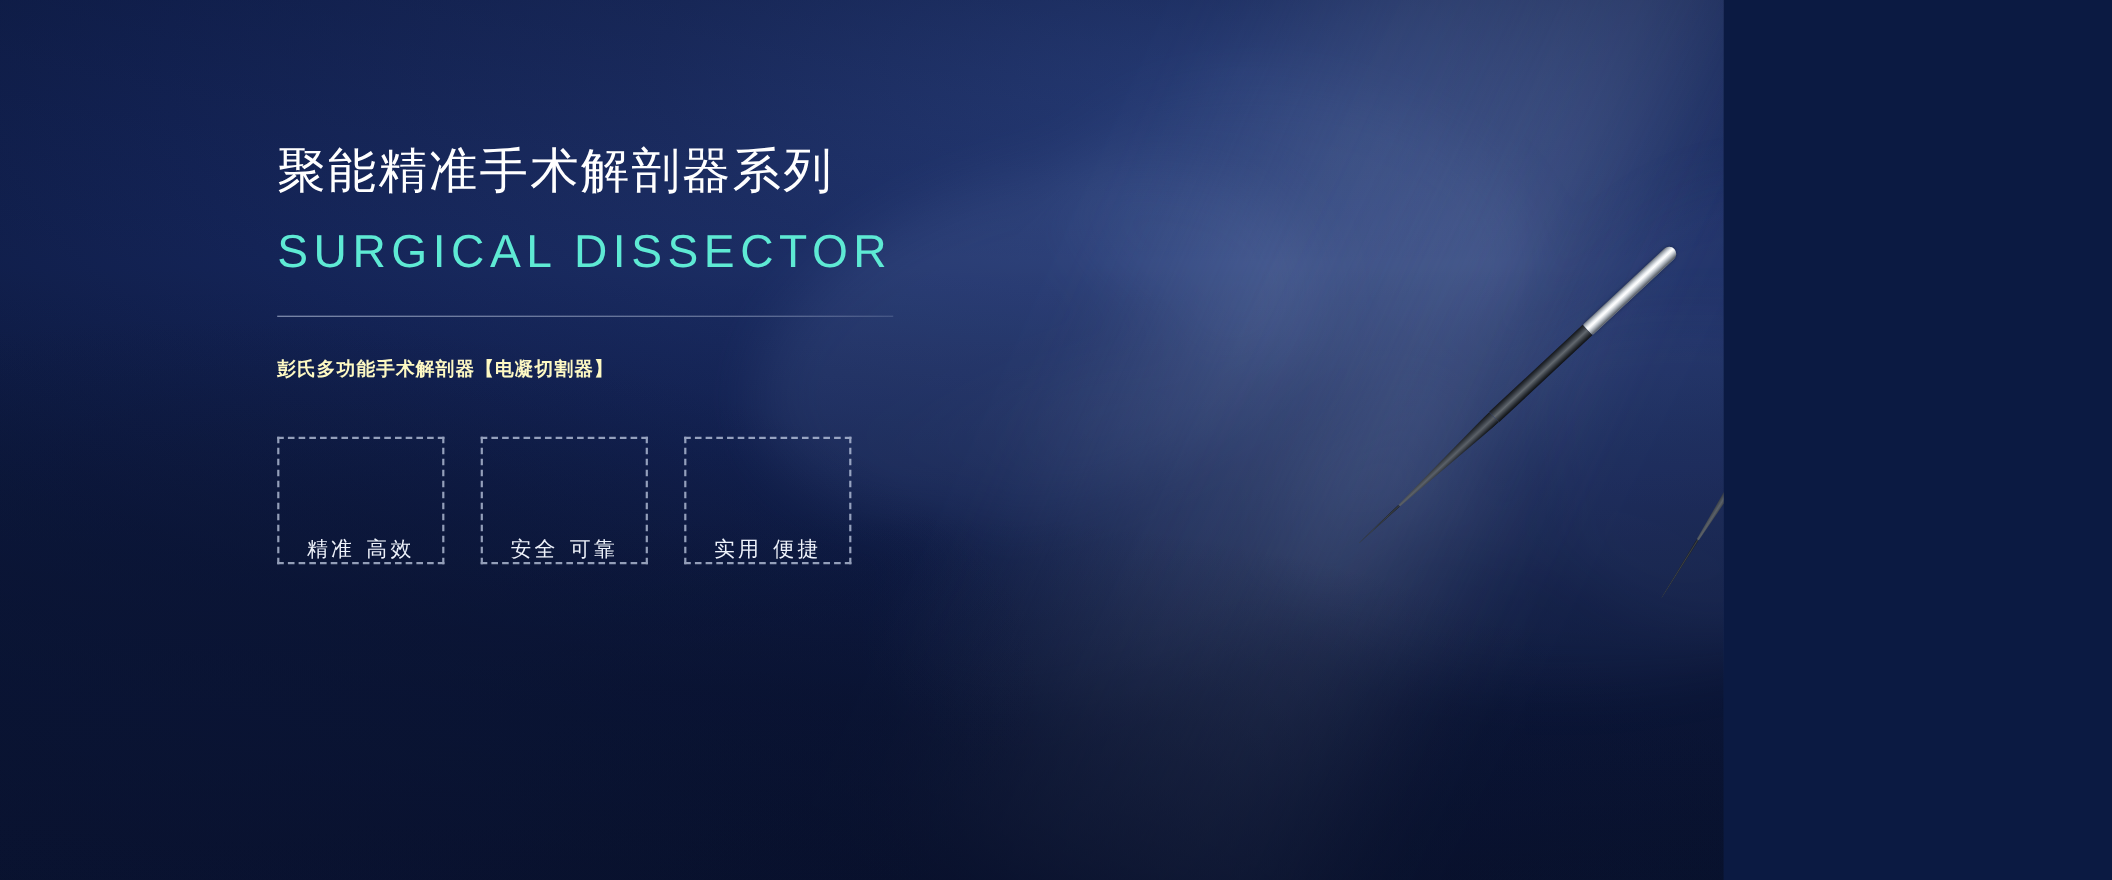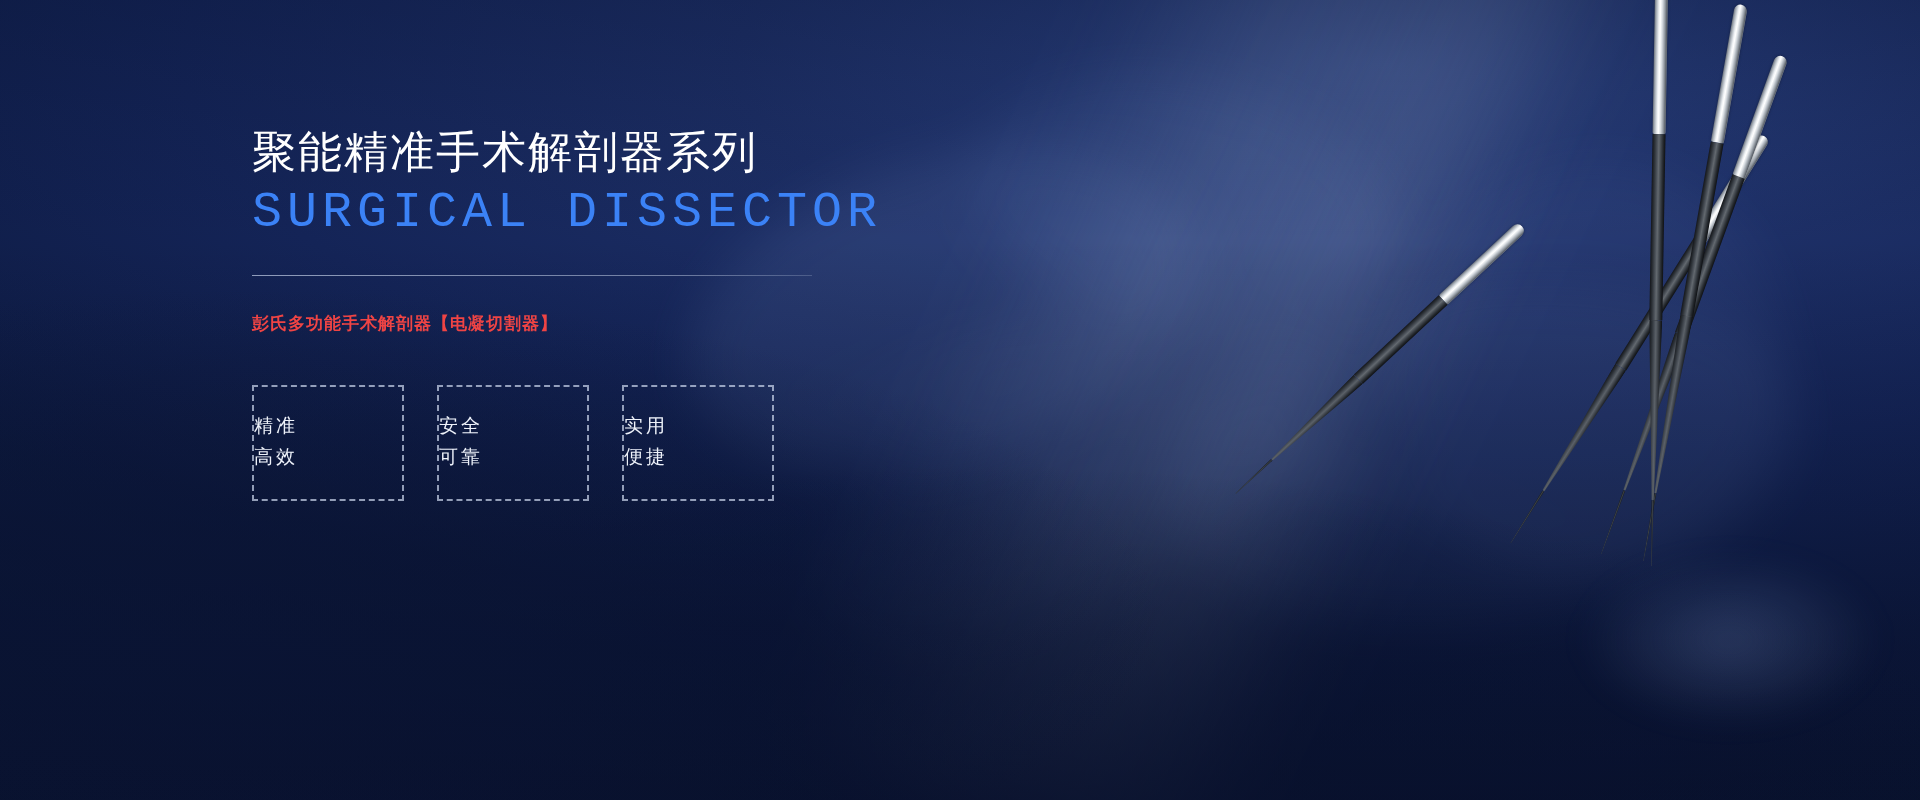--- a/index.html
+++ b/index.html
@@ -6,25 +6,24 @@
     margin: 0;
     padding: 0;
     background: #0b1a42;
   }
   body {
     font-family: "Liberation Sans", "DejaVu Sans", sans-serif;
   }
 
   .banner {
     position: relative;
-    width: 1920px;
+    width: 1567px;
     height: 800px;
     overflow: hidden;
     background: #0c1c44;
-    font-family: Liberation Mono, monospace;
   }
 
   
   .bg-base {
     position: absolute;
     inset: 0;
     background:
       radial-gradient(120% 95% at 72% 8%,  #2c4382 0%, #1d2f66 28%, #142457 52%, #0d1a41 78%, #0a1636 100%);
   }
   .bg-vignette {
@@ -98,55 +97,55 @@
   }
   .title-cn {
     font-size: 44px;
     letter-spacing: 2px;
     color: #ffffff;
     font-weight: 400;
     line-height: 1.18;
     white-space: nowrap;
   }
   .title-en {
-    margin-top: 2px;
-    font-size: 50px;
+    margin-top: 23px;
+    font-size: 42px;
     letter-spacing: 5px;
-    color: #3b82f6;
+    color: #5eead4;
     font-weight: 300;
     white-space: nowrap;
   }
   .divider {
     margin-top: 34px;
     width: 560px;
     height: 1px;
     background: linear-gradient(90deg, rgba(185,197,222,0.75) 0%, rgba(185,197,222,0.55) 75%, rgba(185,197,222,0.25) 100%);
   }
   .subtitle-cn {
     margin-top: 36px;
     font-size: 17px;
     font-weight: bold;
     letter-spacing: 1px;
-    color: #ef4444;
+    color: #fef9c3;
     white-space: nowrap;
   }
 
   
   .features {
     margin-top: 50px;
     display: flex;
     gap: 33px;
   }
   .feature {
     width: 148px;
     height: 112px;
     border: 2px dashed rgba(205,216,238,0.70);
     display: flex;
-    flex-direction: column;
-    align-items: flex-start;
+    flex-direction: row;
+    align-items: flex-end;
     justify-content: center;
     gap: 10px;
   }
   .feature span {
     font-size: 19px;
     letter-spacing: 3px;
     color: #eef2fa;
     line-height: 1.1;
   }
 

